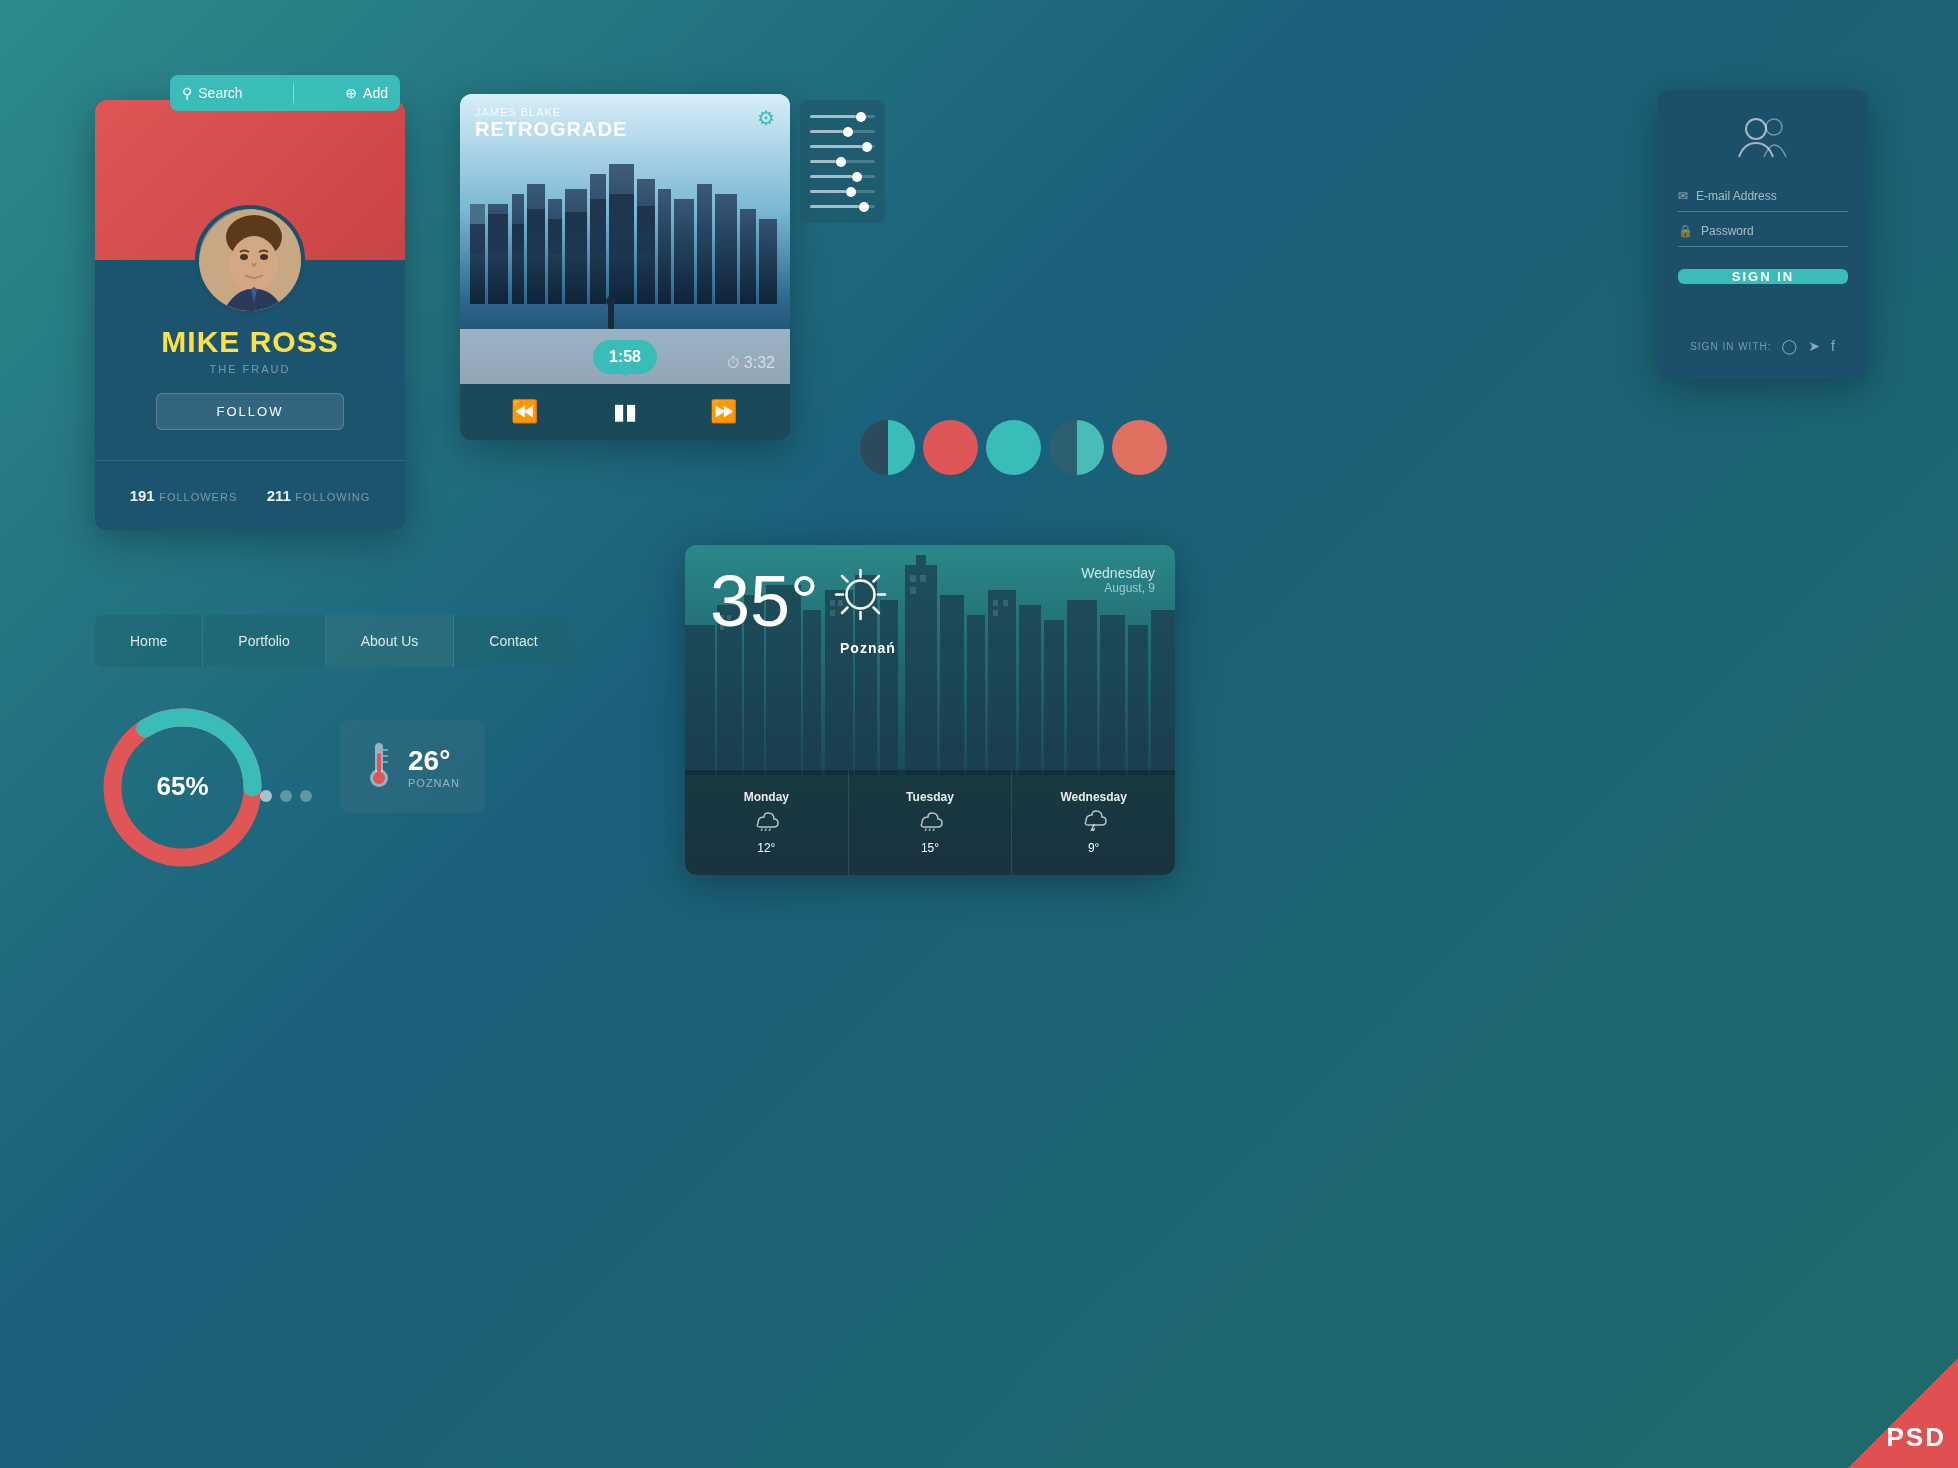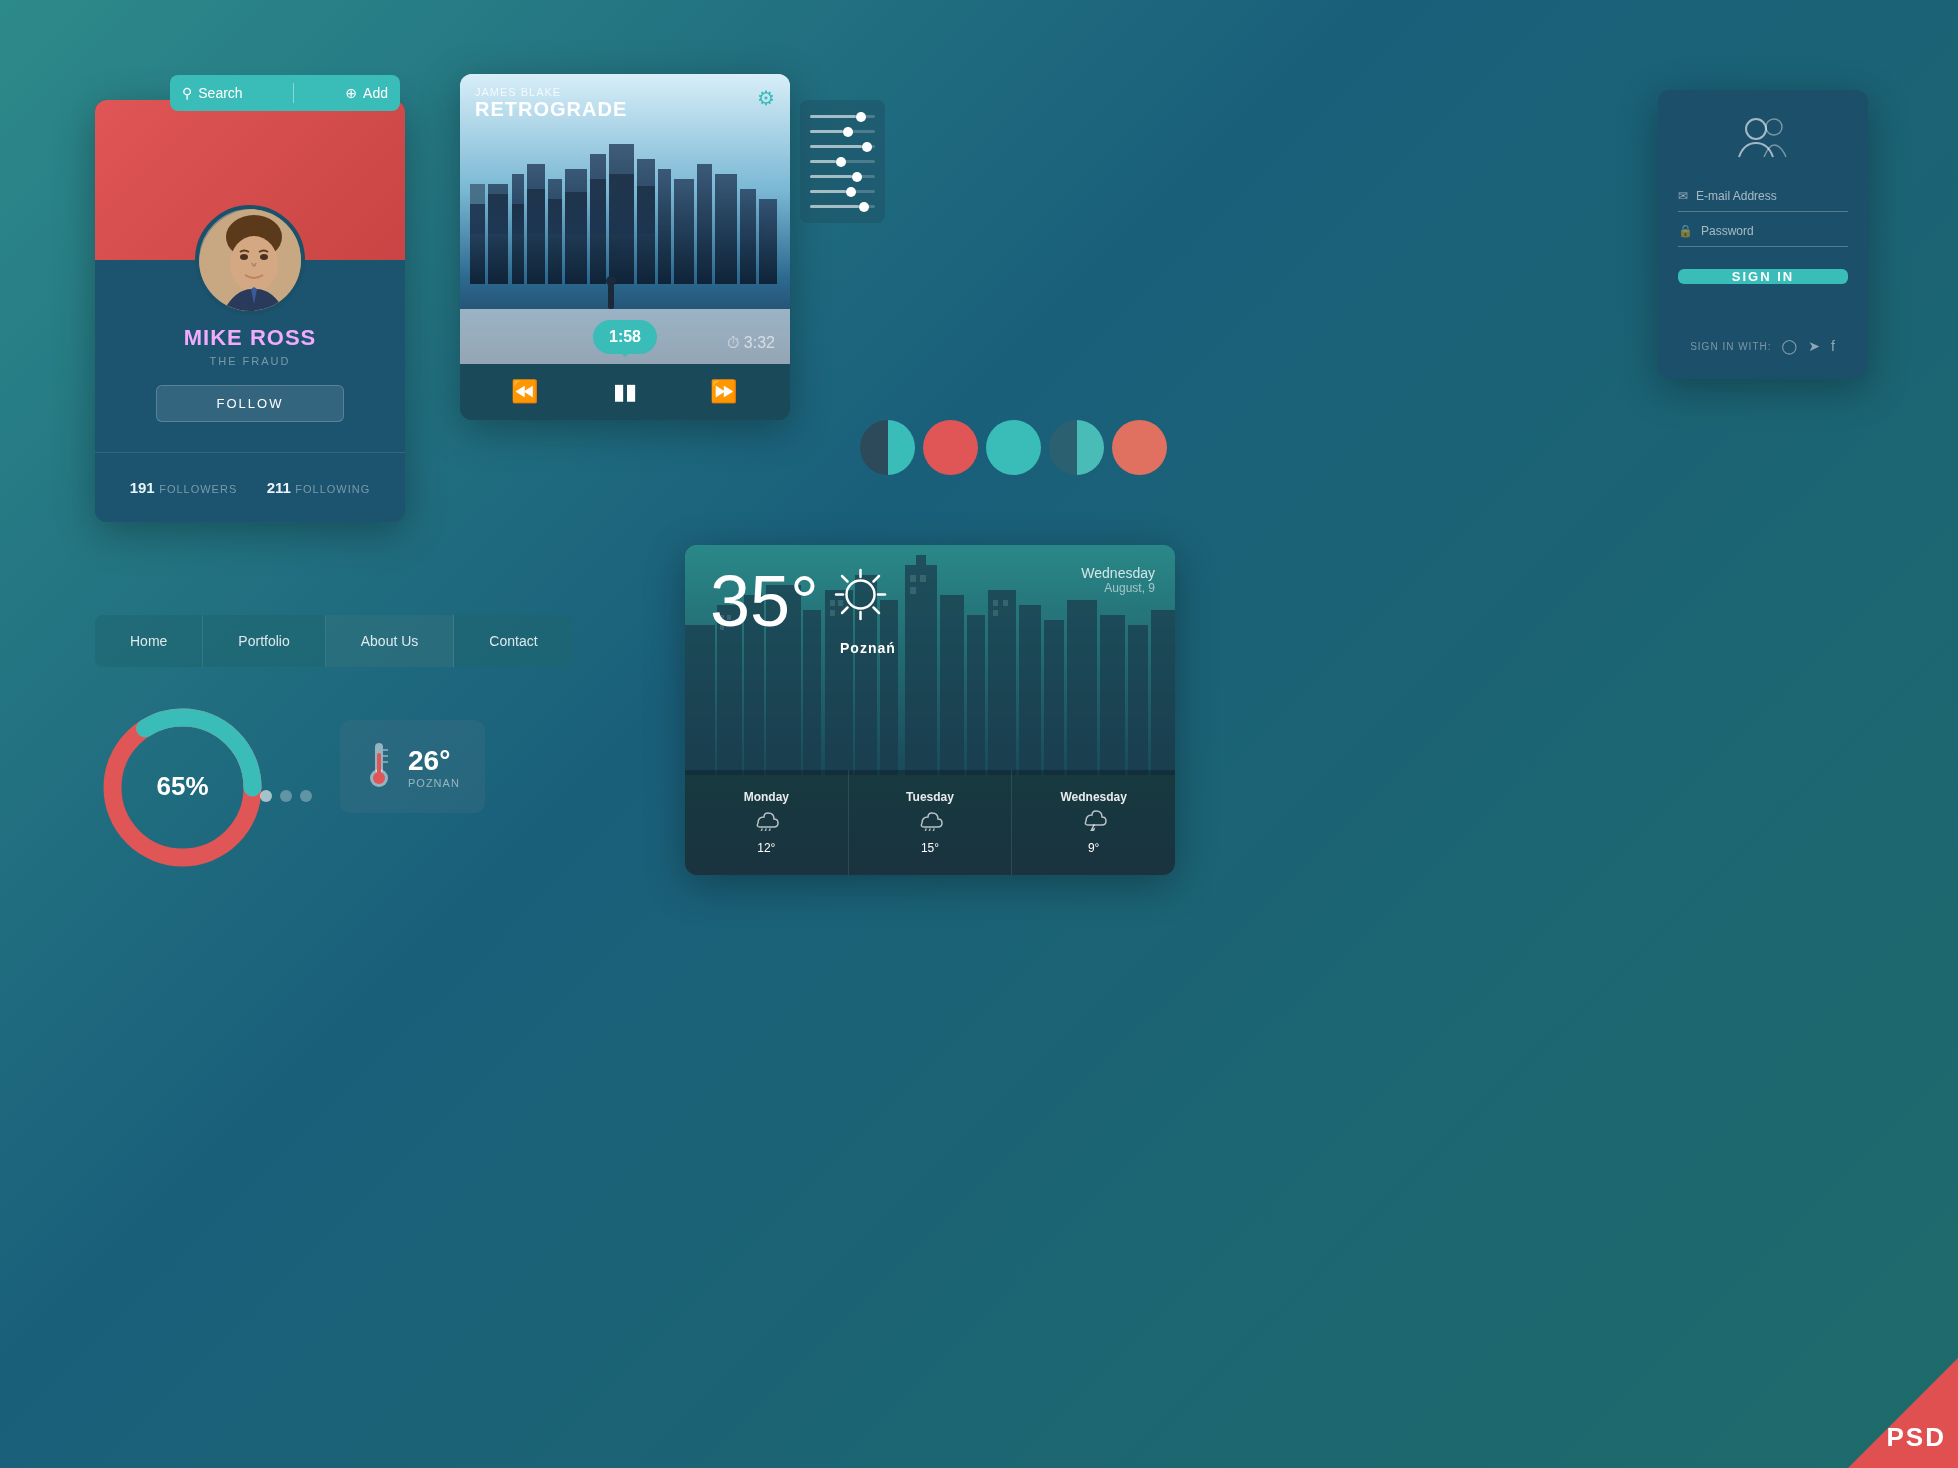--- a/index.html
+++ b/index.html
@@ -81,22 +81,22 @@
       background: #888;
     }
     
     .profile-bottom {
       padding-top: 65px;
       padding-bottom: 20px;
       text-align: center;
       background: #1c5470;
     }
     .profile-name {
-      color: #f0abfc;
-      font-size: 22px;
+      color: #fde047;
+      font-size: 30px;
       font-weight: bold;
       letter-spacing: 1px;
       margin-bottom: 4px;
     }
     .profile-subtitle {
       color: #7a9aaa;
       font-size: 11px;
       letter-spacing: 2px;
       margin-bottom: 18px;
     }
@@ -126,21 +126,21 @@
     .stat-label {
       color: #7a9aaa;
       font-size: 11px;
       letter-spacing: 1px;
     }
 
     
     .music-player {
       position: absolute;
       left: 460px;
-      top: 74px;
+      top: 94px;
       width: 330px;
       background: #1a4a5a;
       border-radius: 12px;
       overflow: hidden;
       box-shadow: 0 10px 40px rgba(0,0,0,0.3);
     }
     .music-cover {
       width: 100%;
       height: 290px;
       position: relative;

